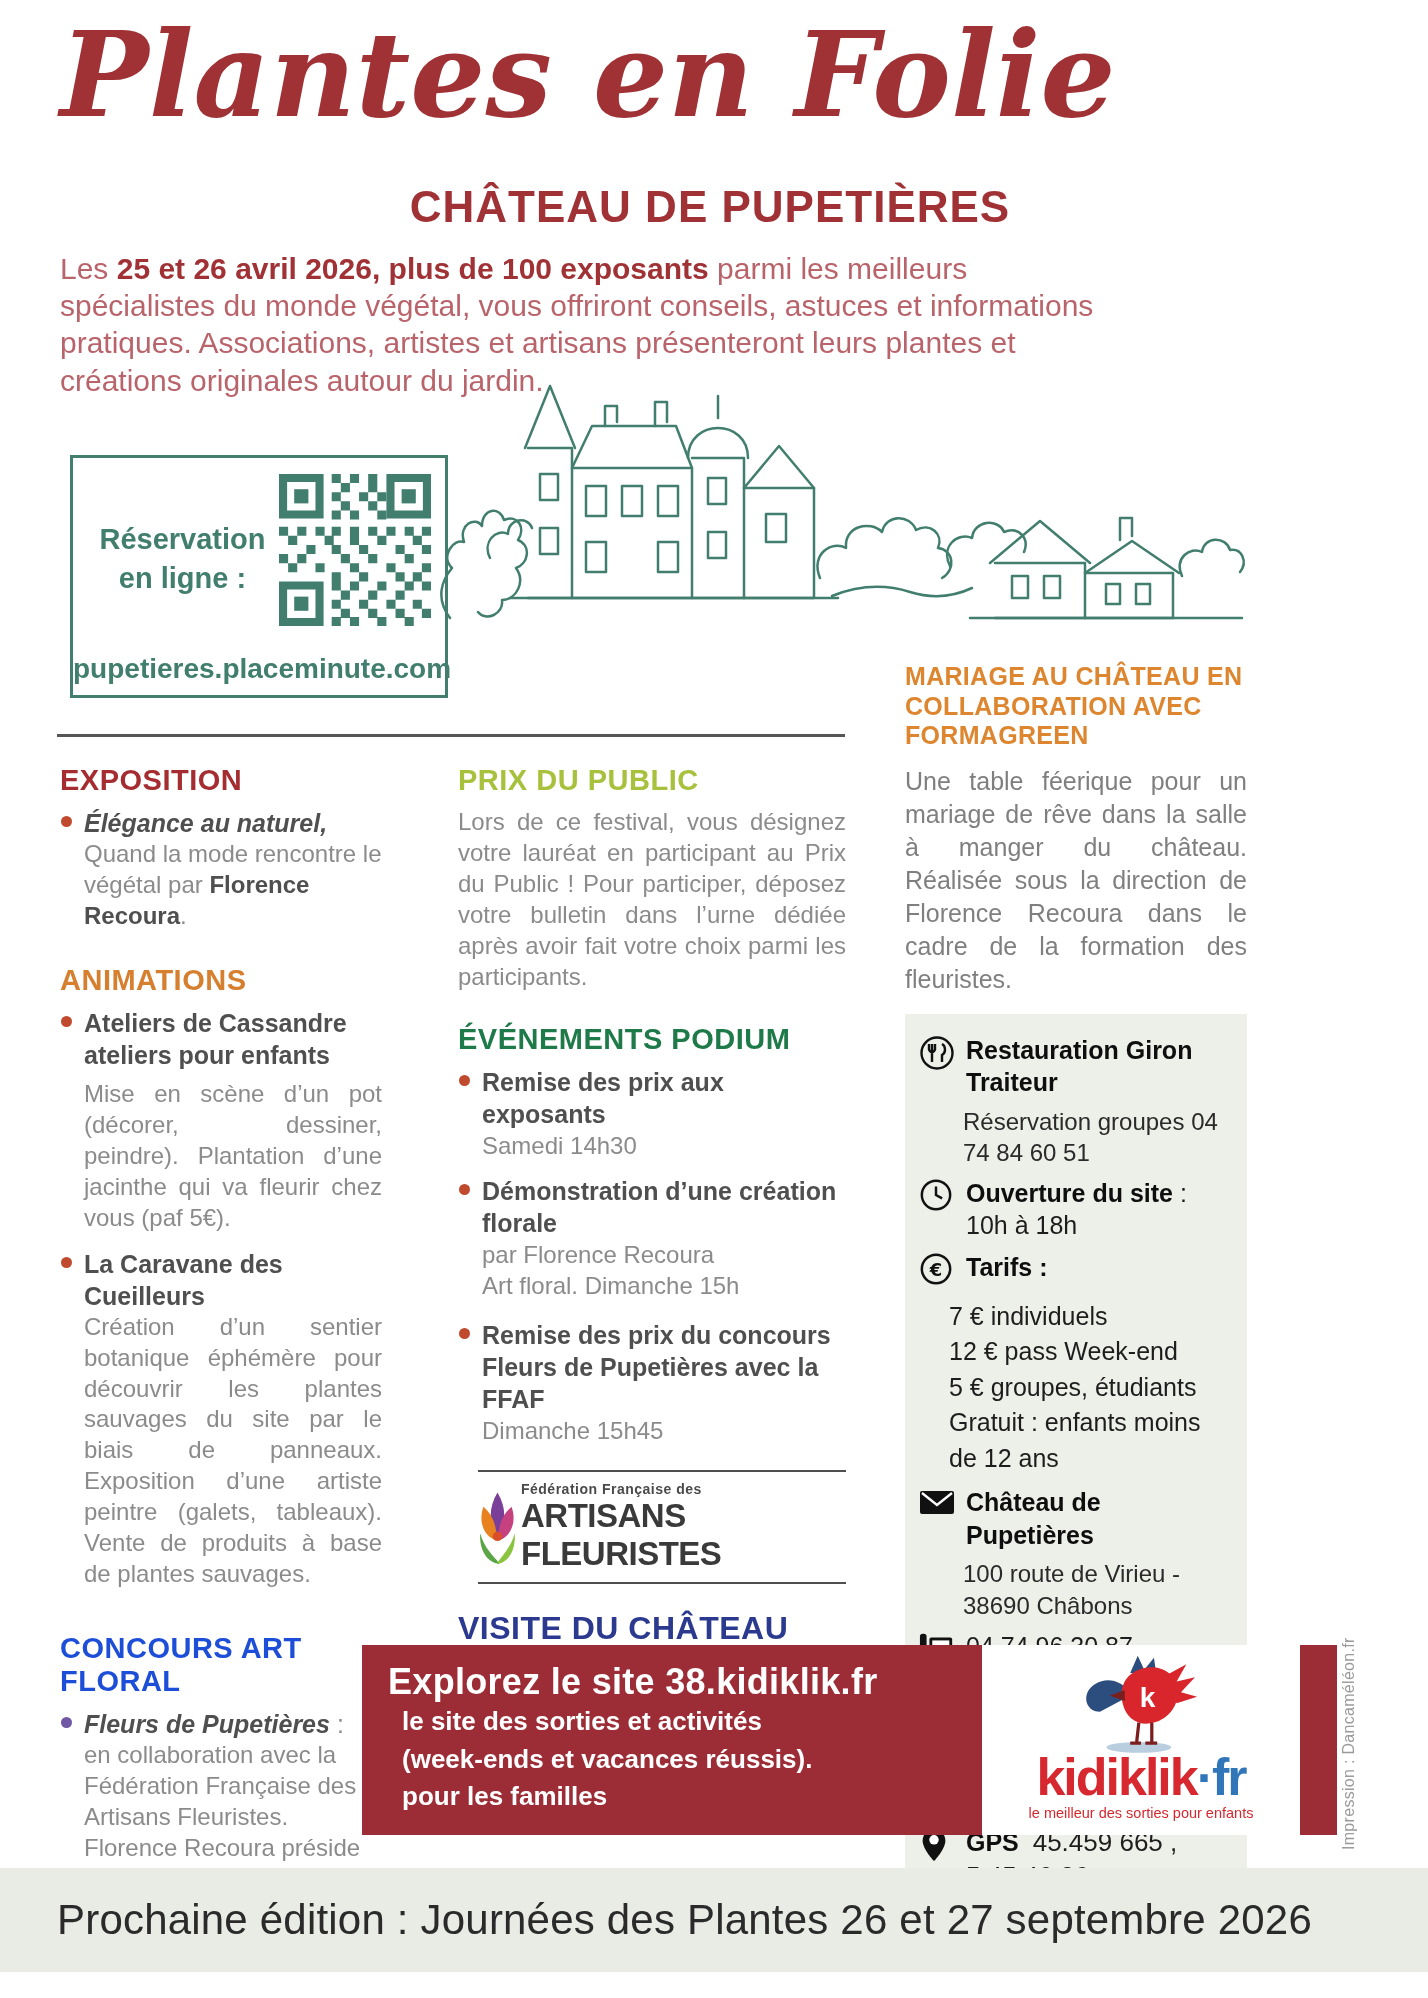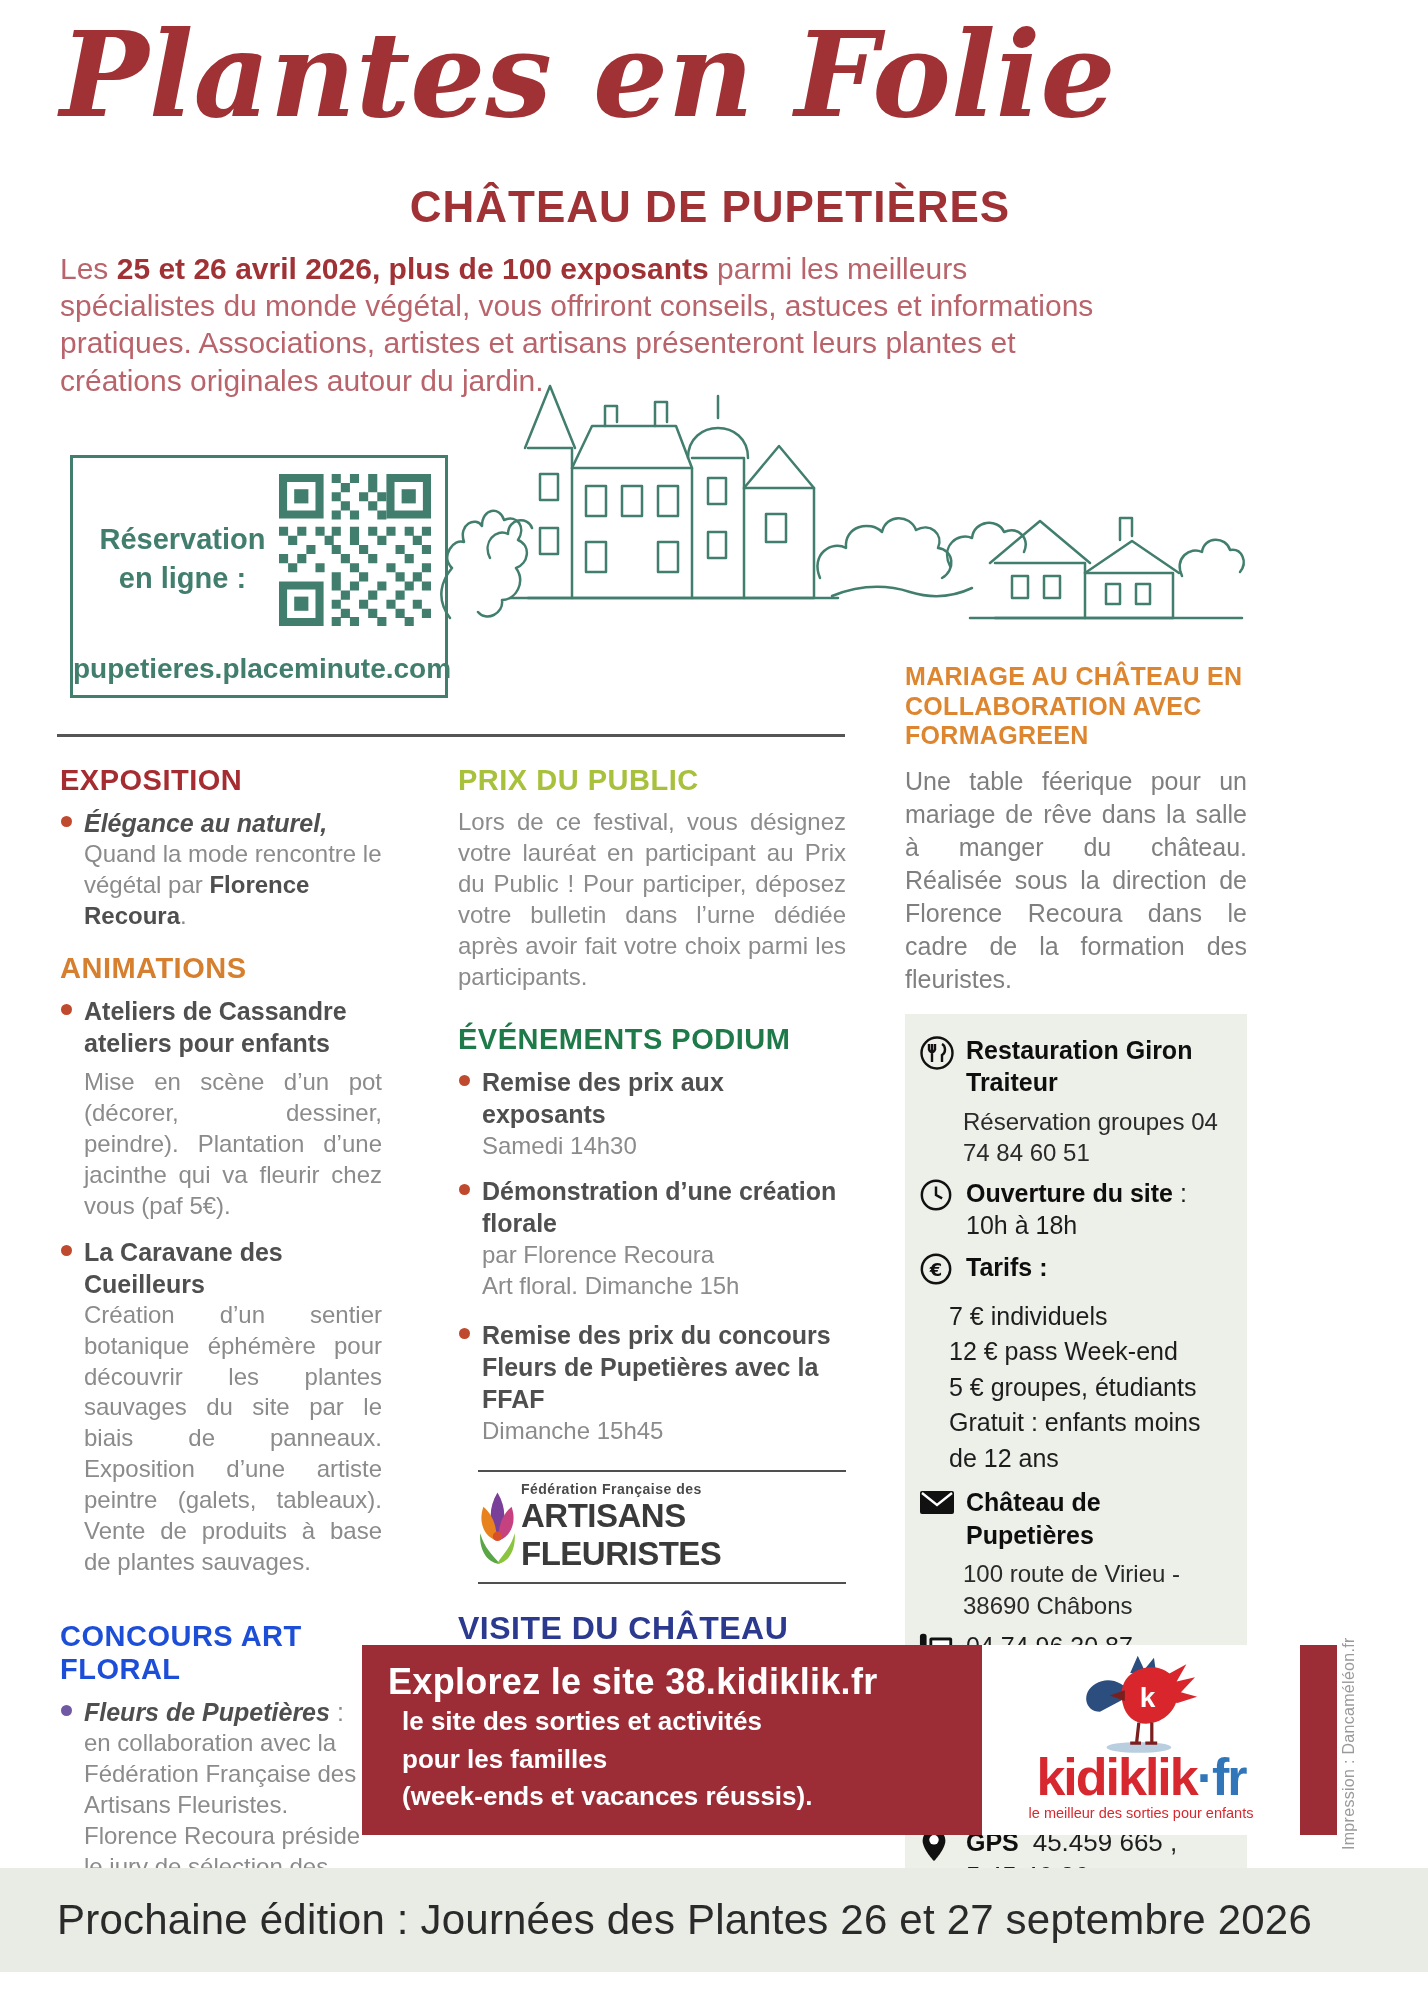--- a/index.html
+++ b/index.html
@@ -62,21 +62,21 @@
   }
   .bullet.purple::before { background:#7058a5; }
   .btitle { font-size:25px; font-weight:800; color:#4f4f4f; line-height:1.28; }
   .btitle i { font-style:italic; }
   .body {
     color:#8b8b8b; font-size:24px; line-height:1.29; text-align:justify;
   }
   .body.ragged { text-align:left; }
   .body b { color:#4f4f4f; font-weight:800; }
   .indent24 { padding-left:24px; }
-  .mt8{margin-top:8px;} .mt14{margin-top:14px;} .mt18{margin-top:18px;} .mt28{margin-top:20px;}
+  .mt8{margin-top:8px;} .mt14{margin-top:14px;} .mt18{margin-top:18px;} .mt28{margin-top:32px;}
   .detail { color:#8b8b8b; font-size:24px; line-height:1.3; padding-left:24px; }
 
   .midrule { height:2px; background:#4f4f4f; margin:24px 0 0 20px; }
 
   .ffaf { display:flex; align-items:center; margin:14px 0 0 16px; height:82px; }
   .ffaf .fftxt .l1 { font-size:14px; color:#4a4a4a; letter-spacing:.5px; font-weight:600; }
   .ffaf .fftxt .l2 { font-size:33px; color:#3a3a3a; font-weight:800; letter-spacing:-.5px; }
 
   .hours { color:#8b8b8b; font-size:28px; margin-top:6px; }
 
@@ -371,22 +371,22 @@
         <div class="txt"><b>GPS</b>&nbsp;&nbsp;<span style="font-size:26px;">45.459 665 , 5.45 46 26</span></div>
       </div>
 
     </div>
   </div>
 
   <div class="kidi">
     <div class="redbox">
       <div class="headline">Explorez le site 38.kidiklik.fr</div>
       <div class="kl">le site des sorties et activités</div>
+      <div class="kl">(week-ends et vacances réussis).</div>
       <div class="kl">pour les familles</div>
-      <div class="kl">(week-ends et vacances réussis).</div>
     </div>
     <div class="logobox">
       <svg class="bird" viewBox="0 0 120 100">
         <ellipse cx="58" cy="93" rx="30" ry="5" fill="#b9cfe0"></ellipse>
         <path d="M18,34 C4,42 8,60 22,60 L52,44 C42,30 28,28 18,34 z" fill="#2c4e7e"></path>
         <path d="M50,24 L57,8 L63,21 L72,10 L74,24 z" fill="#2c4e7e"></path>
         <path d="M46,30 C60,12 92,16 94,40 C95,54 86,66 72,70 C58,74 46,66 43,52 C41,44 42,36 46,30 z" fill="#d8262c"></path>
         <path d="M80,28 L102,16 L93,32 L110,28 L97,42 L112,46 L93,52 z" fill="#d8262c"></path>
         <path d="M45,40 L31,45 L45,50 z" fill="#7a1e1e"></path>
         <text x="66" y="56" text-anchor="middle" font-size="26" font-weight="bold" fill="#fff" font-family="Liberation Sans, sans-serif">k</text>

